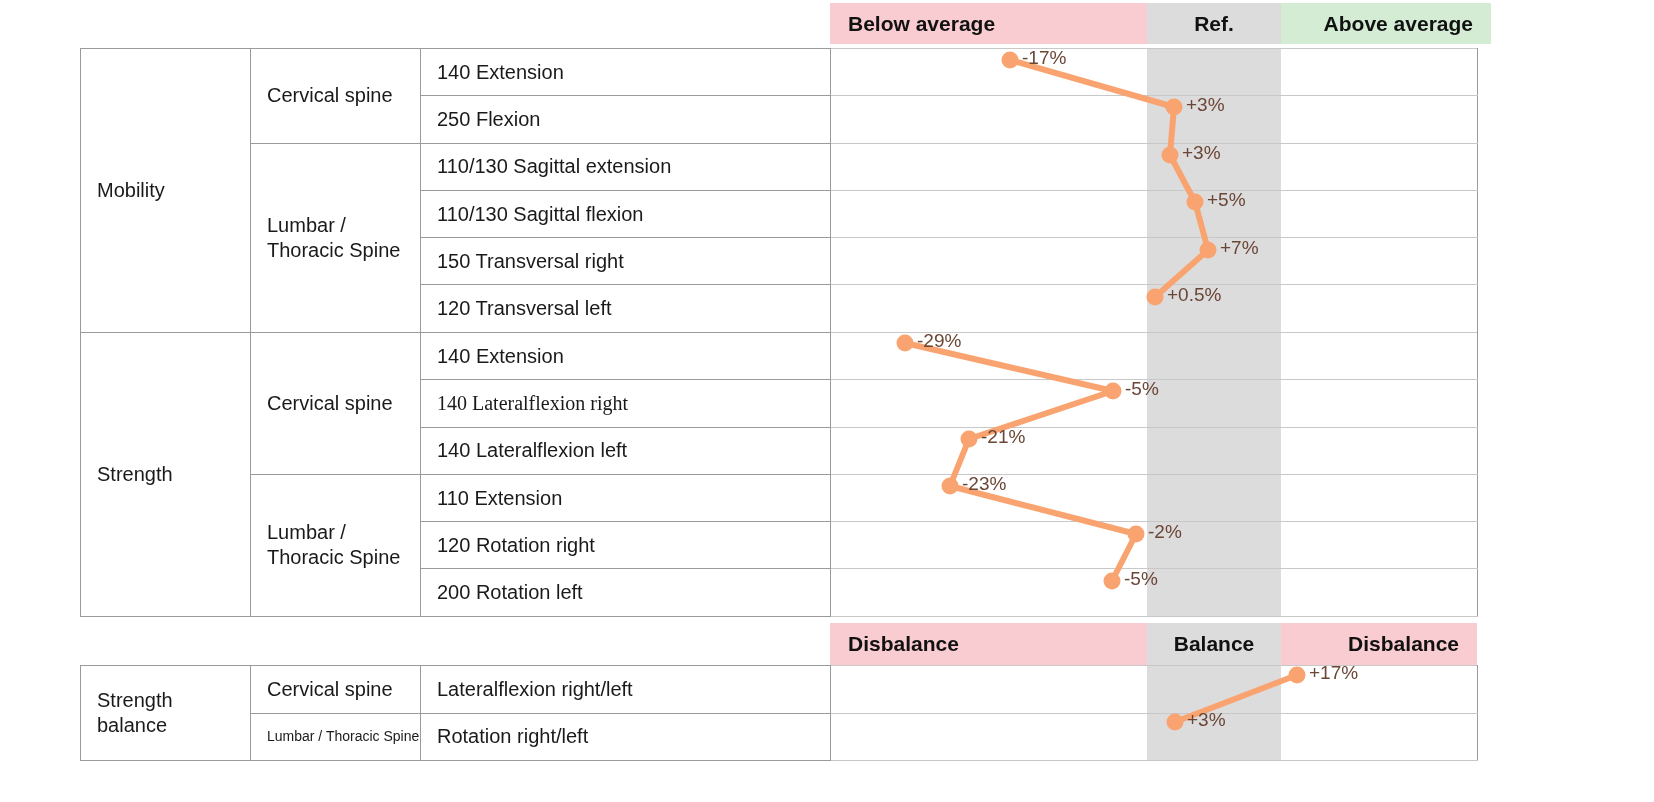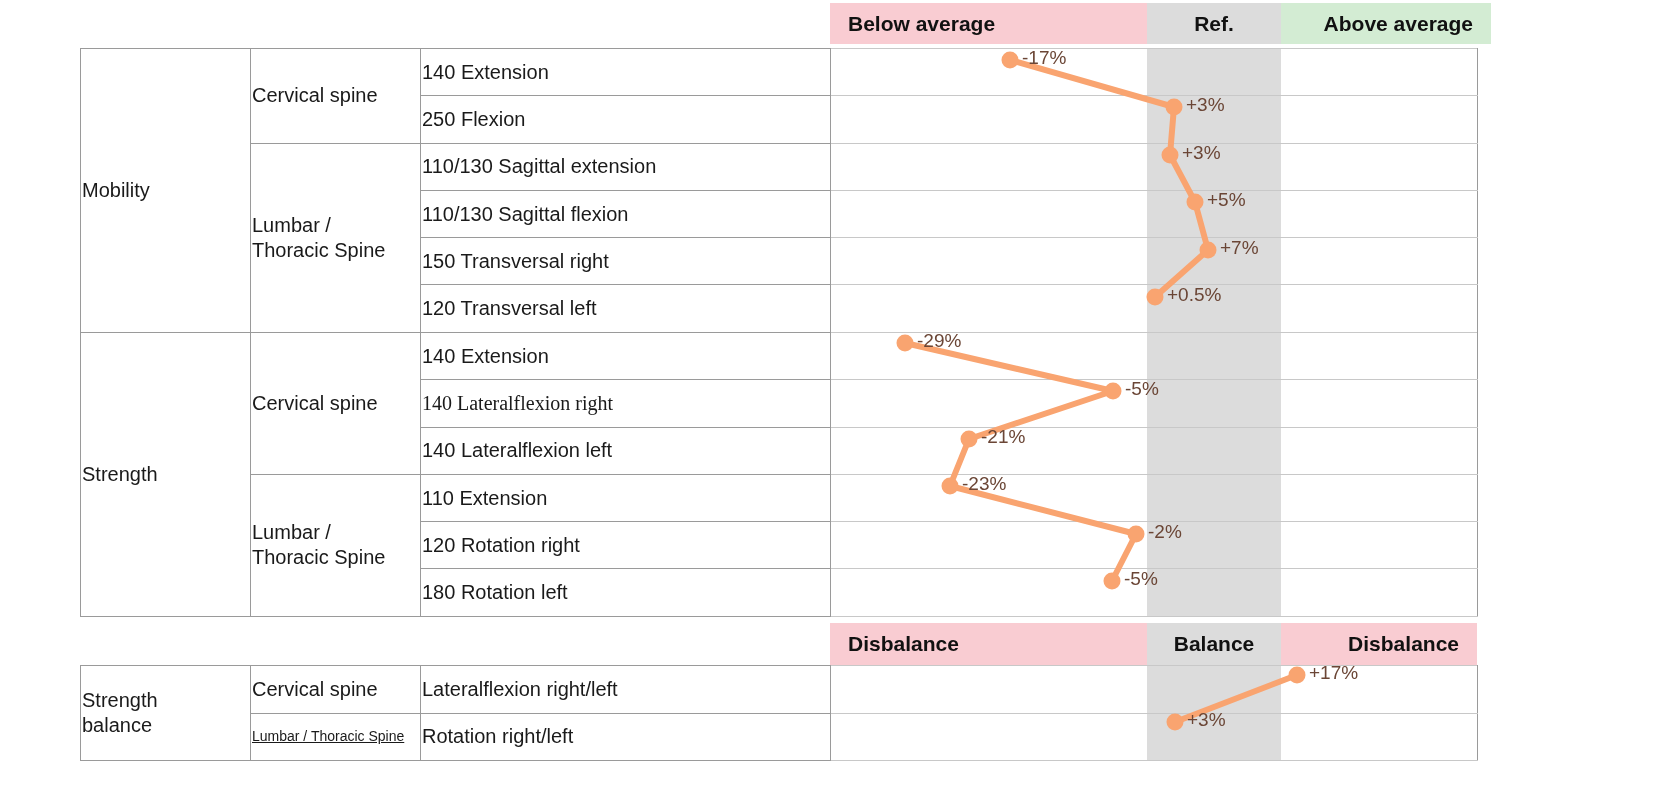--- a/index.html
+++ b/index.html
@@ -36,34 +36,34 @@
   .tbl {
     position: absolute;
     border-collapse: collapse;
     table-layout: fixed;
   }
   .tbl td {
     border: 1px solid #9a9a9a;
     vertical-align: middle;
     font-size: 20px;
     color: #1a1a1a;
-    padding: 0 0 0 1px;
+    padding: 0 0 0 16px;
     background: transparent;
   }
   .tbl td.grp { border-right: 1px solid #9a9a9a; }
   .tbl td.sub { }
   .tbl td.item { }
   .tbl td.plotcell {
     border-left: 1px solid #9a9a9a;
     border-right: 1px solid #9a9a9a;
     border-top: 1px solid #c8c8c8;
     border-bottom: 1px solid #c8c8c8;
     padding: 0;
   }
-  .tbl td.small { font-size: 14px; text-decoration: underline; }
+  .tbl td.small { font-size: 14px; }
   .nowrapline { display: block; line-height: 1.25; }
 
   
   .plot-svg { position: absolute; pointer-events: none; }
   .pt-label {
     position: absolute;
     font-size: 19px;
     color: #6b4636;
     white-space: nowrap;
     transform: translateY(-50%);
@@ -158,21 +158,21 @@
             <span class="nowrapline">Thoracic Spine</span>
           </td>
           <td class="item">110 Extension</td>
           <td class="plotcell"></td>
         </tr>
         <tr style="height: 47.3px;">
           <td class="item">120 Rotation right</td>
           <td class="plotcell"></td>
         </tr>
         <tr style="height: 47.3px;">
-          <td class="item">180 Rotation left</td>
+          <td class="item">200 Rotation left</td>
           <td class="plotcell"></td>
         </tr>
       </tbody>
     </table>
     <table class="tbl" style="left: 80px; top: 665px; width: 1397px;">
       <colgroup>
         <col style="width: 170px;">
         <col style="width: 170px;">
         <col style="width: 410px;">
         <col style="width: 647px;">

